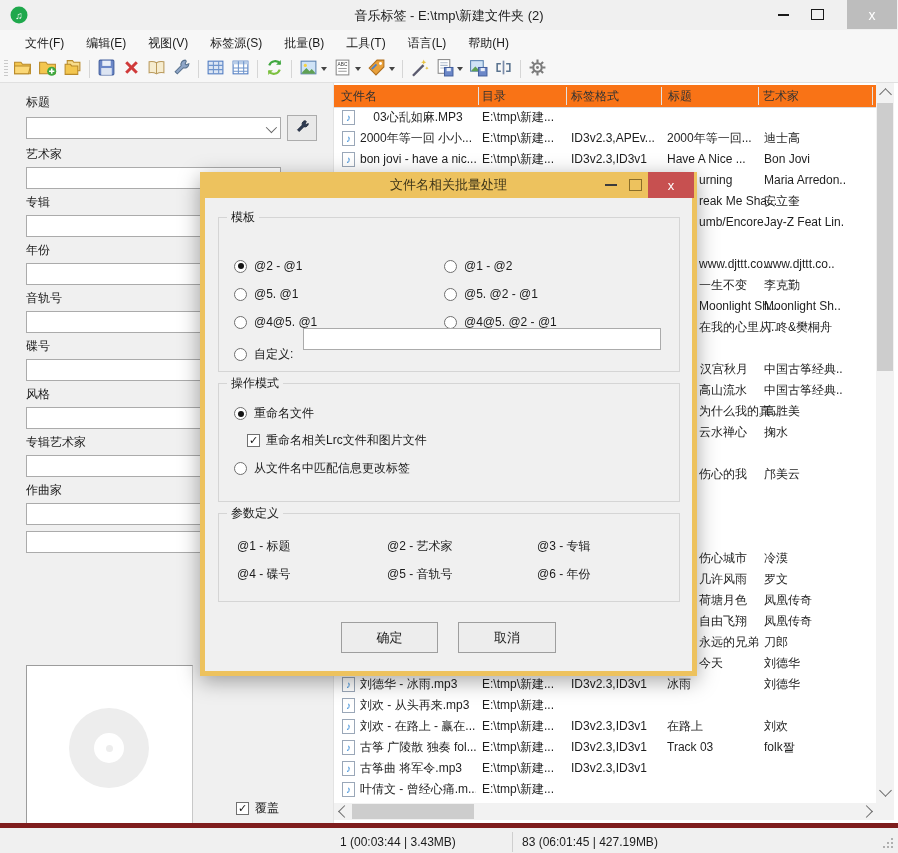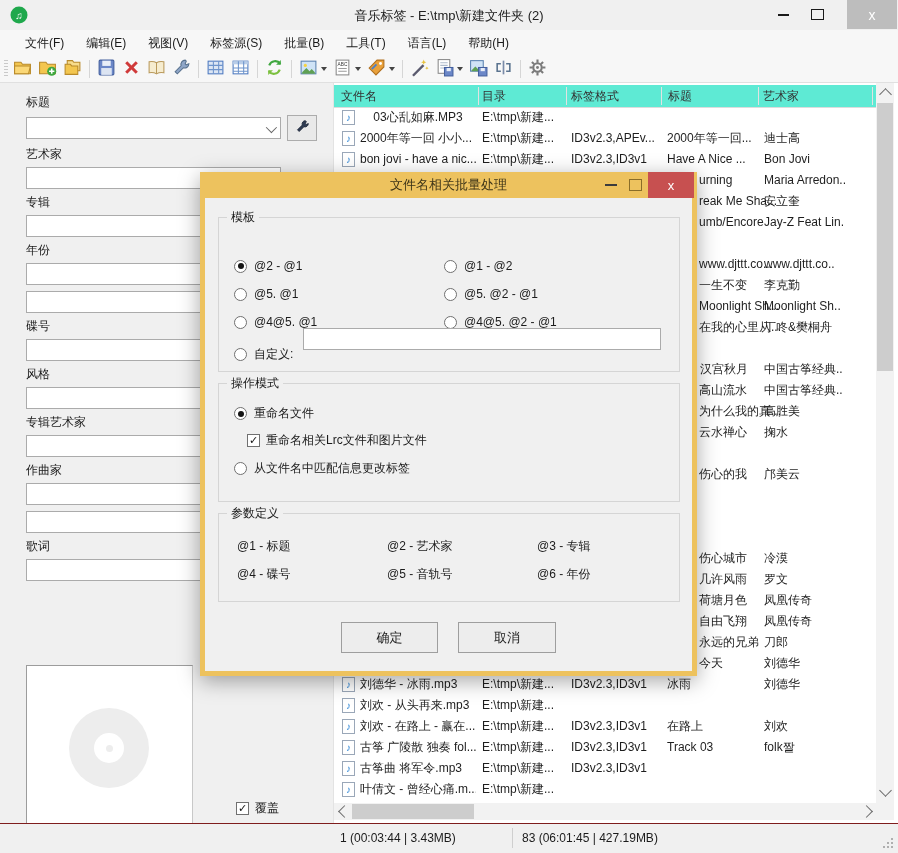--- a/index.html
+++ b/index.html
@@ -37,39 +37,39 @@
   .cd-outer{position:absolute;left:42px;top:42px;width:80px;height:80px;border-radius:50%;background:#EDEDED;}
   .cd-inner{position:absolute;left:25px;top:25px;width:30px;height:30px;border-radius:50%;background:#fff;}
   .cd-dot{position:absolute;left:12px;top:12px;width:7px;height:7px;border-radius:50%;background:#EDEDED;}
   .overwrite{position:absolute;left:236px;top:717px;display:flex;align-items:center;}
   
   .cb{width:13px;height:13px;border:1px solid #707070;background:#fff;display:inline-flex;align-items:center;justify-content:center;font-size:11px;line-height:11px;color:#111;box-sizing:border-box;}
   .rb{width:13px;height:13px;border:1px solid #707070;border-radius:50%;background:#fff;display:inline-flex;align-items:center;justify-content:center;box-sizing:border-box;}
   .rb .dot{width:6px;height:6px;border-radius:50%;background:#141414;}
   
   .table-region{position:absolute;left:333px;top:83px;width:565px;height:740px;background:#fff;border-left:1px solid #E3E3E3;}
-  .thead{position:absolute;left:0;top:2px;width:560px;height:22px;background:#5eead4;border-bottom:1px solid #DCDCDC;}
+  .thead{position:absolute;left:0;top:2px;width:560px;height:22px;background:#f97316;border-bottom:1px solid #DCDCDC;}
   .th{position:absolute;top:3px;height:16px;line-height:16px;color:#333;}
   .th-div{position:absolute;top:2px;width:1px;height:18px;background:#E2E2E2;}
   .trow{position:absolute;left:0;width:560px;height:21px;}
   .cell{position:absolute;top:0;height:21px;line-height:21px;white-space:nowrap;overflow:hidden;color:#1e1e1e;}
   .ficon{position:absolute;left:8px;top:3px;width:13px;height:15px;}
   
   .vscroll{position:absolute;left:542px;top:0;width:18px;height:720px;background:#F2F2F2;}
   .vthumb{position:absolute;left:1px;top:20px;width:16px;height:268px;background:#CDCDCD;}
   .hscroll{position:absolute;left:0;top:720px;width:542px;height:17px;background:#F2F2F2;}
   .hthumb{position:absolute;left:18px;top:1px;width:122px;height:15px;background:#CDCDCD;}
   .sb-corner{position:absolute;left:542px;top:720px;width:18px;height:17px;background:#F2F2F2;}
   .arr{position:absolute;width:8px;height:8px;border-right:1.5px solid #6a6a6a;border-bottom:1.5px solid #6a6a6a;}
   .arr-up{left:5px;top:7px;transform:rotate(-135deg);}
   .arr-down{left:5px;top:703px;transform:rotate(45deg);}
   .arr-left{left:6px;top:4px;transform:rotate(135deg);}
   .arr-right{left:528px;top:4px;transform:rotate(-45deg);}
   
-  .statusbar{position:absolute;left:0;top:823px;width:898px;height:30px;background:#F0F0F0;border-top:1px solid #7f1d1d;box-sizing:border-box;}
+  .statusbar{position:absolute;left:0;top:823px;width:898px;height:30px;background:#F0F0F0;border-top:5px solid #7f1d1d;box-sizing:border-box;}
   .st-sel{position:absolute;left:340px;top:7px;}
   .st-div{position:absolute;left:512px;top:4px;width:1px;height:20px;background:#CFCFCF;}
   .st-tot{position:absolute;left:522px;top:7px;}
   .grip{position:absolute;right:5px;bottom:5px;width:10px;height:10px;background:
     radial-gradient(circle at 9px 1px,#AFAFAF 1.3px,transparent 1.4px),
     radial-gradient(circle at 9px 5px,#AFAFAF 1.3px,transparent 1.4px),
     radial-gradient(circle at 5px 5px,#AFAFAF 1.3px,transparent 1.4px),
     radial-gradient(circle at 9px 9px,#AFAFAF 1.3px,transparent 1.4px),
     radial-gradient(circle at 5px 9px,#AFAFAF 1.3px,transparent 1.4px),
     radial-gradient(circle at 1px 9px,#AFAFAF 1.3px,transparent 1.4px);}
@@ -274,27 +274,26 @@
           <span class="tool-btn">
             <span><svg viewBox="0 0 18 18">
                 <path d="M12.5 2a4 4 0 0 0-3.8 5.3L3 13l2 2 5.7-5.7A4 4 0 0 0 16 5.5l-2.6 1-.9-.9 1-2.6z" fill="#2F3B52" stroke="#1E2737"></path>
               </svg></span>
           </span>
         </div>
       </div>
       <div class="field"><span class="flabel">艺术家</span><input class="txt" style=""></div>
       <div class="field"><span class="flabel">专辑</span><input class="txt" style=""></div>
       <div class="field"><span class="flabel">年份</span><input class="txt" style=""></div>
-      <div class="field"><input class="txt" style=""></div>
+      <div class="field"><span class="flabel">音轨号</span><input class="txt" style=""></div>
       <div class="field"><span class="flabel">碟号</span><input class="txt" style=""></div>
       <div class="field"><span class="flabel">风格</span><input class="txt" style=""></div>
       <div class="field"><span class="flabel">专辑艺术家</span><input class="txt" style=""></div>
       <div class="field"><span class="flabel">作曲家</span><input class="txt" style=""></div>
       <div class="field"><input class="txt" style=""></div>
-      <div class="field"><span class="flabel">歌词</span><input class="txt" style=""></div>
       <div class="album-art">
         <div class="cd-outer">
           <div class="cd-inner">
             <div class="cd-dot"></div>
           </div>
         </div>
       </div>
       <label class="overwrite">
         <span class="cb" style="margin-right:6px;">✓</span>
         <span>覆盖</span>

